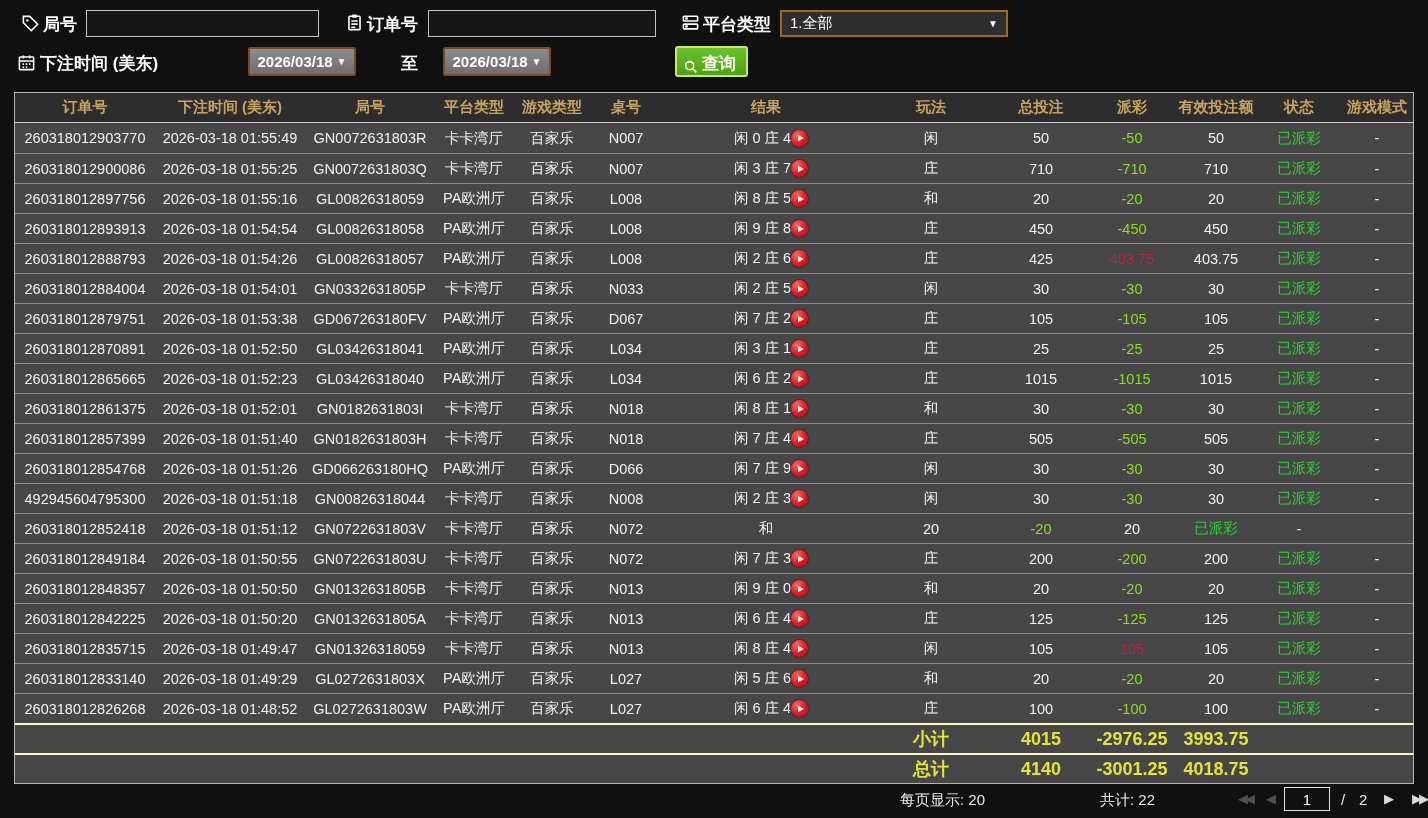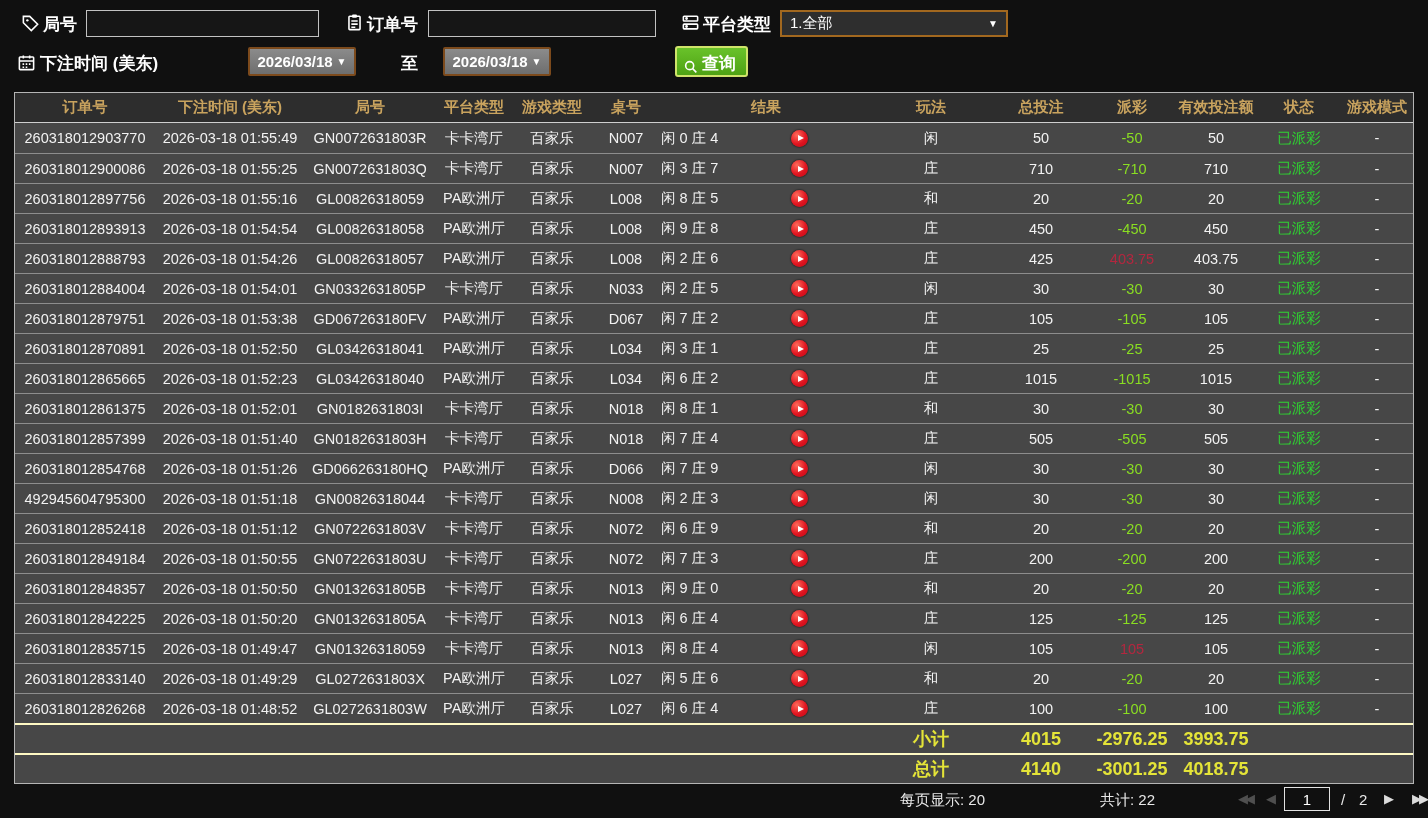--- a/index.html
+++ b/index.html
@@ -44,21 +44,21 @@
   }
   .thead { height:30px; background:#2d2d2d; border-bottom:1px solid #cfcfcf; }
   .thead .th { text-align:center; font-weight:bold; font-size:15px; color:#c9a35e; white-space:nowrap; }
   .trow { height:30px; background:#474747; border-top:1px solid #8d8d8d; font-size:14.5px; }
   .trow:first-child { border-top:none; }
   .td { text-align:center; white-space:nowrap; color:#f2f2f2; }
   .td.payout-neg { color:#8ade22; }
   .td.payout-pos { color:#b3273f; }
   .td.status { color:#2fd132; }
   .result-cell { display:flex; align-items:center; height:100%; }
-  .result-text { flex:0 0 62%; text-align:left; color:#f2f2f2; }
+  .result-text { flex:0 0 62%; text-align:right; color:#f2f2f2; }
   .play {
     width:17px; height:17px; border-radius:50%;
     background:radial-gradient(circle at 35% 30%, #ff6a5a 0%, #e01420 55%, #c00914 100%);
     display:flex; align-items:center; justify-content:center; cursor:pointer;
     box-shadow:0 0 2px #000;
   }
   .play .tri { width:0; height:0; border-left:6px solid #fff; border-top:3.5px solid transparent; border-bottom:3.5px solid transparent; margin-left:2px; }
   .sumrow { height:30px; background:#474747; border-top:2px solid #fef9c3; font-size:18px; font-weight:bold; }
   .sumrow .td { color:#e4e438; }
   
@@ -426,26 +426,20 @@
     <span class="td">-</span>
   </div>
 
   <div class="grid trow">
     <span class="td">260318012852418</span>
     <span class="td">2026-03-18 01:51:12</span>
     <span class="td">GN0722631803V</span>
     <span class="td">卡卡湾厅</span>
     <span class="td">百家乐</span>
     <span class="td">N072</span>
-    <span class="result-cell">
-      <span class="result-text">闲 6 庄 9</span>
-      <span class="play">
-            <span class="tri"></span>
-          </span>
-    </span>
     <span class="td">和</span>
     <span class="td">20</span>
     <span class="td payout payout-neg">-20</span>
     <span class="td">20</span>
     <span class="td status">已派彩</span>
     <span class="td">-</span>
   </div>
 
   <div class="grid trow">
     <span class="td">260318012849184</span>

